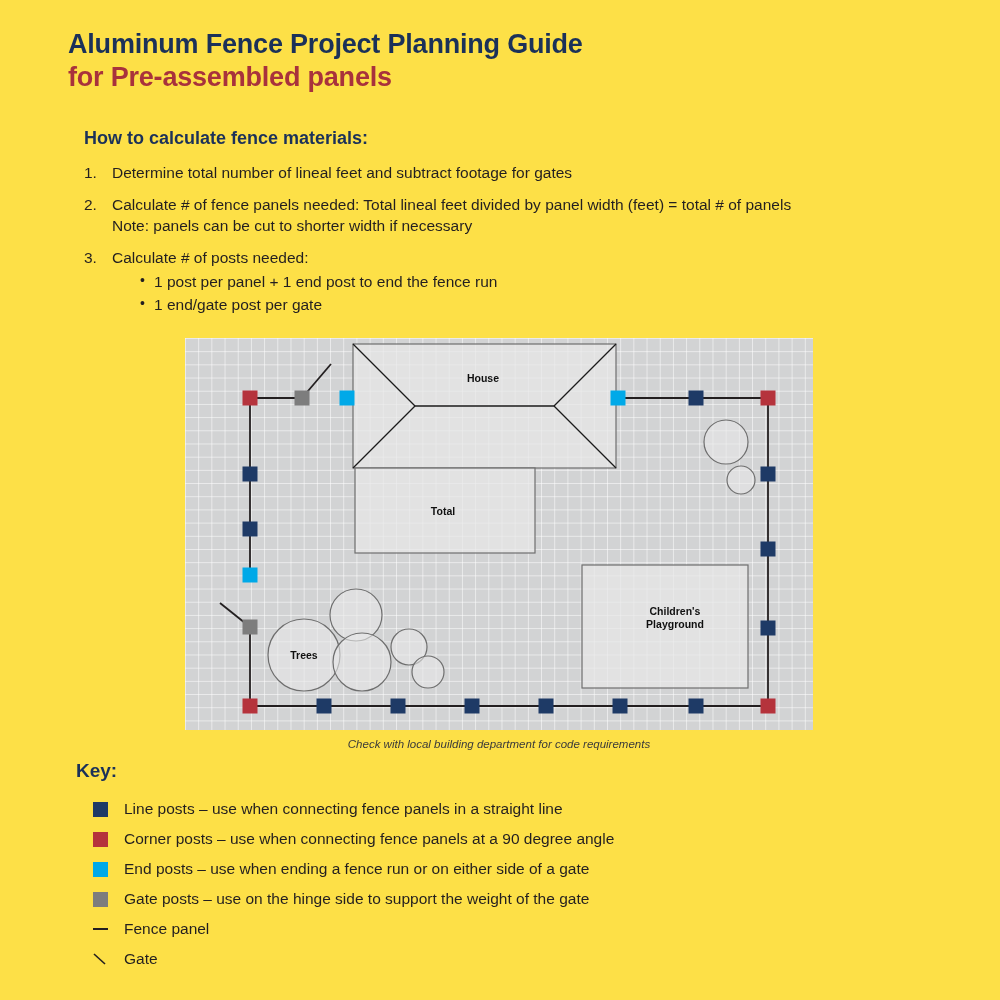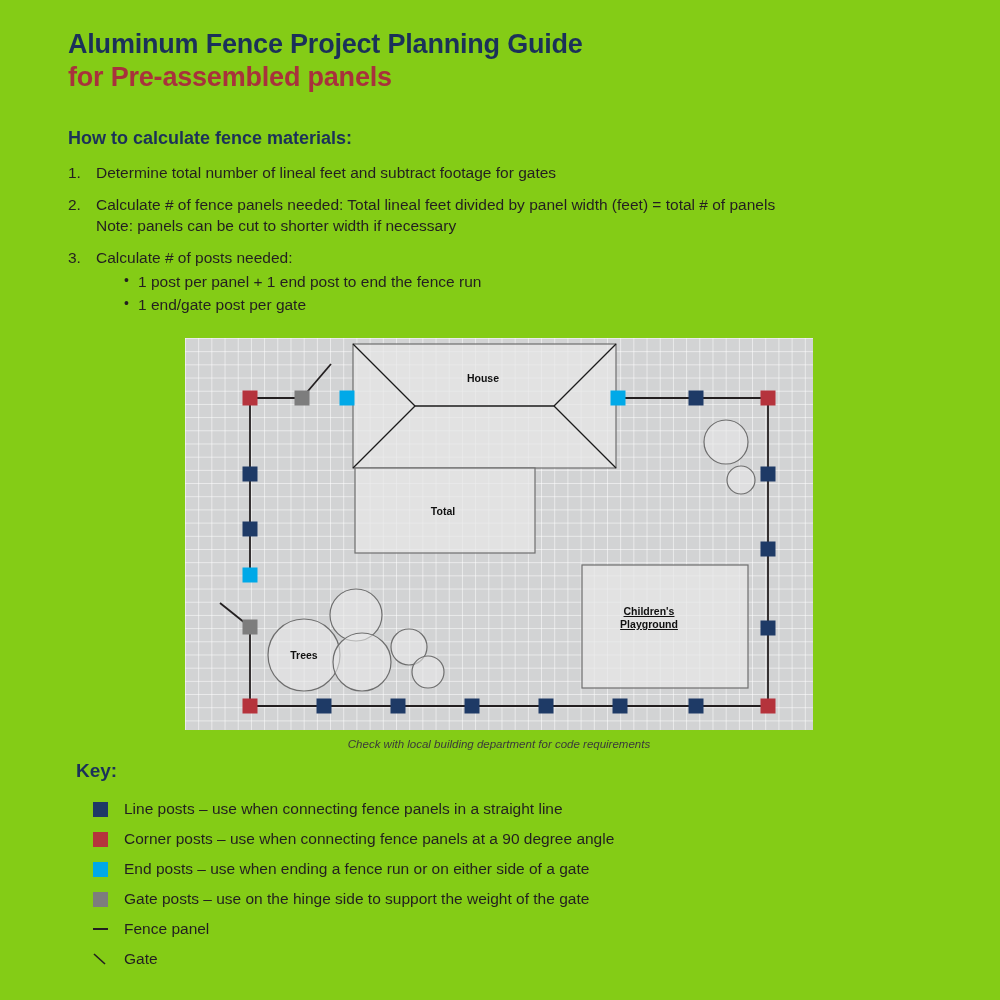--- a/index.html
+++ b/index.html
@@ -11,21 +11,21 @@
     width: 1000px;
     height: 1000px;
     position: relative;
     font-family: "Liberation Sans", sans-serif;
     color: #231f20;
     overflow: hidden;
   }
   .page {
     position: absolute;
     inset: 0;
-    background: #84cc16;
+    background: #fde047;
   }
 
   
   .title-block {
     position: absolute;
     left: 68px;
     top: 28px;
     width: 880px;
   }
   .title-line1 {
@@ -41,21 +41,21 @@
     font-weight: bold;
     color: #a8323c;
     letter-spacing: -0.2px;
     line-height: 33px;
     white-space: nowrap;
   }
 
   
   .howto {
     position: absolute;
-    left: 68px;
+    left: 84px;
     top: 128px;
     width: 880px;
   }
   .howto-heading {
     font-size: 18px;
     font-weight: bold;
     color: #1b3159;
     margin-bottom: 13px;
   }
   .step {
@@ -268,21 +268,21 @@
           <rect x="57.5" y="360.5" width="15" height="15" fill="#b5333c"></rect>
           <rect x="57.5" y="281.5" width="15" height="15" fill="#7d7d7d"></rect>
           <rect x="57.5" y="229.5" width="15" height="15" fill="#00a9e8"></rect>
           <rect x="57.5" y="183.5" width="15" height="15" fill="#1e3a66"></rect>
           <rect x="57.5" y="128.5" width="15" height="15" fill="#1e3a66"></rect>
         </svg>
       <div id="diagram-labels">
           <div class="dlabel" style="left: 298px; top: 40px;">House</div>
           <div class="dlabel" style="left: 258px; top: 173px;">Total</div>
           <div class="dlabel" style="left: 119px; top: 317px;">Trees</div>
-          <div class="dlabel" style="left: 464px; top: 280px; text-decoration: underline;">Children's
+          <div class="dlabel" style="left: 490px; top: 280px;">Children's
 Playground</div>
         </div>
     </div>
   </div>
   <div class="caption">Check with local building department for code requirements</div>
 
   <div class="key">
     <div class="key-heading">Key:</div>
 
     <div class="key-row">

